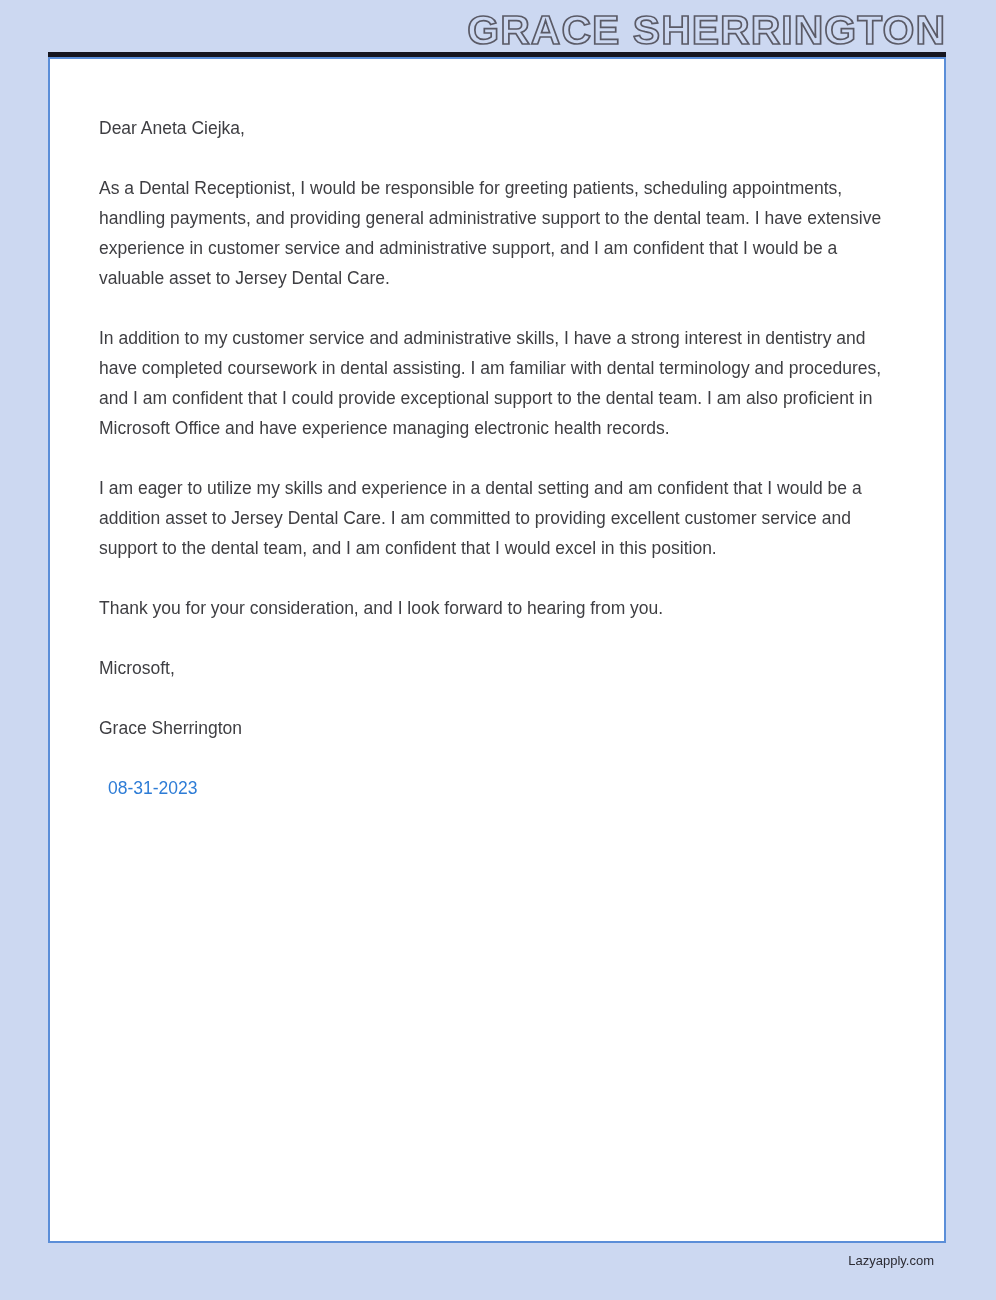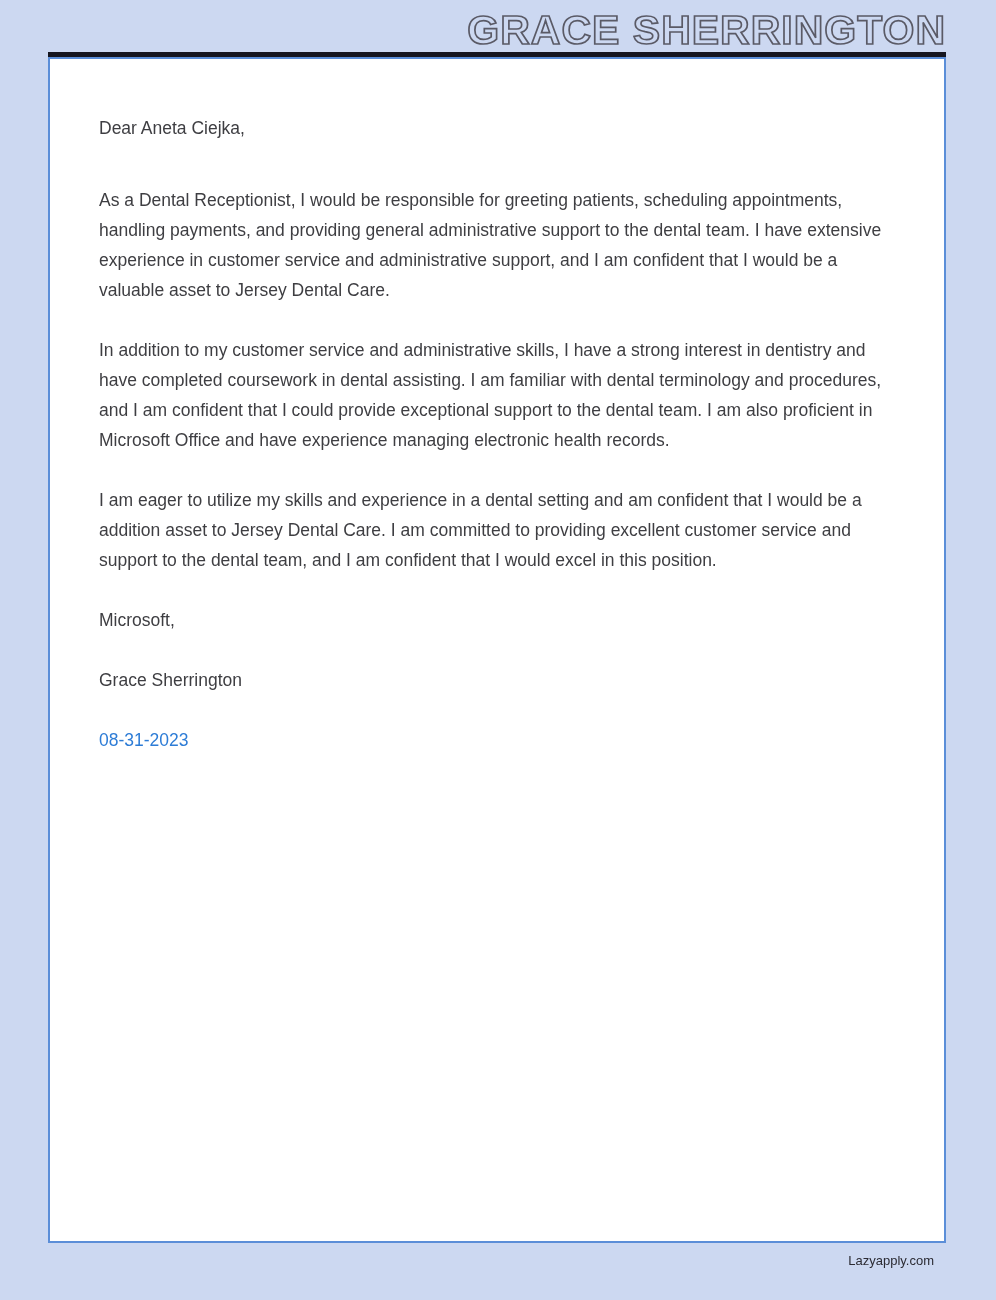--- a/index.html
+++ b/index.html
@@ -52,29 +52,30 @@
     box-sizing: border-box;
   }
   .paper p {
     margin: 0 0 30px 0;
     font-size: 17.5px;
     line-height: 30px;
     color: #3e3e42;
     max-width: 812px;
   }
   .paper p.salutation {
-    margin-bottom: 42px;
+    margin-bottom: 30px;
   }
   .paper p.closing,
   .paper p.signature {
     margin-bottom: 30px;
   }
   .paper p.date-line {
     color: #2d7cd6;
     margin-bottom: 0;
+    margin-left: 9px;
   }
   .footer {
     position: absolute;
     right: 62px;
     bottom: 32px;
     font-size: 13px;
     color: #2b2b33;
   }
 </style>
 </head>
@@ -89,20 +90,21 @@
 <div class="paper">
   <p class="salutation">Dear Aneta Ciejka,</p>
 
 
   <p class="body-paragraph">As a Dental Receptionist, I would be responsible for greeting patients, scheduling appointments, handling payments, and providing general administrative support to the dental team. I have extensive experience in customer service and administrative support, and I am confident that I would be a valuable asset to Jersey Dental Care.</p>
 
   <p class="body-paragraph">In addition to my customer service and administrative skills, I have a strong interest in dentistry and have completed coursework in dental assisting. I am familiar with dental terminology and procedures, and I am confident that I could provide exceptional support to the dental team. I am also proficient in Microsoft Office and have experience managing electronic health records.</p>
 
   <p class="body-paragraph">I am eager to utilize my skills and experience in a dental setting and am confident that I would be a addition asset to Jersey Dental Care. I am committed to providing excellent customer service and support to the dental team, and I am confident that I would excel in this position.</p>
 
+  <p class="body-paragraph">Thank you for your consideration, and I look forward to hearing from you.</p>
 
   <p class="closing">Microsoft,</p>
 
   <p class="signature">Grace Sherrington</p>
 
   <p class="date-line">08-31-2023</p>
 </div>
 
 <div class="footer">Lazyapply.com</div>
 

